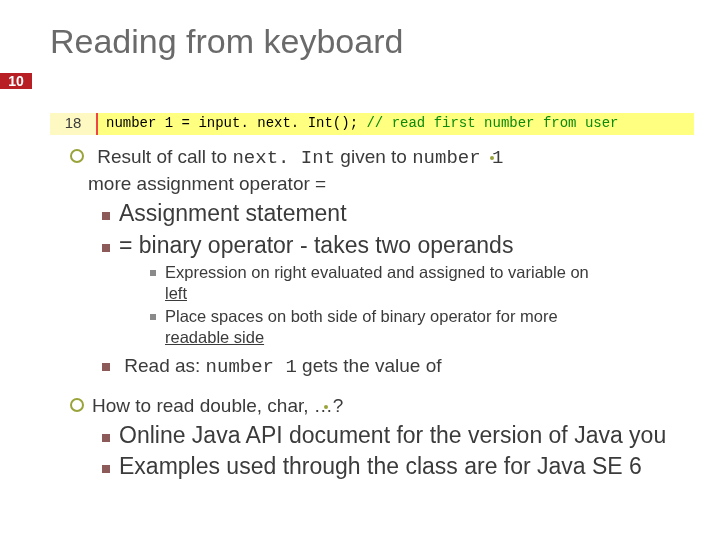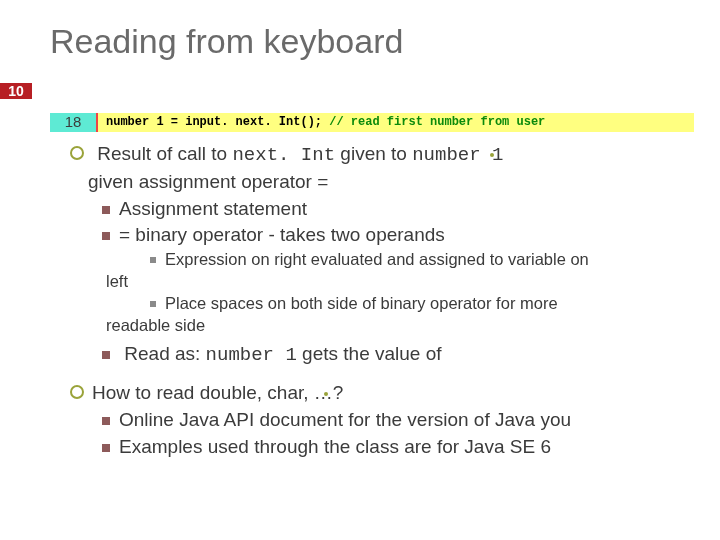--- a/index.html
+++ b/index.html
@@ -18,21 +18,21 @@
     position: relative;
   }
   .title {
     font-size: 34px;
     color: #6a6a6a;
     padding: 22px 0 12px 50px;
     font-weight: 400;
   }
   .banner {
     display: flex;
-    align-items: flex-end;
+    align-items: flex-start;
     height: 26px;
     margin-bottom: 14px;
   }
   .banner-red {
     background: #b71f24;
     width: 32px;
     color: #fff;
     font-size: 14px;
     font-weight: bold;
     display: flex;
@@ -53,43 +53,43 @@
     line-height: 1.25;
     color: #3b3b3b;
   }
   .linebox-row {
     display: flex;
     align-items: stretch;
     margin-bottom: 10px;
   }
   .line-num {
     width: 46px;
-    background: #5eead4;
+    background: #fef9c3;
     color: #3b3b3b;
     font-size: 15px;
     display: flex;
     align-items: center;
     justify-content: center;
     border-right: 2px solid #ef4444;
   }
   .codebox {
     background: #ffff80;
     flex: 1;
     font-family: "Courier New", monospace;
-    font-weight: bold;
-    font-size: 12px;
+    font-weight: normal;
+    font-size: 14px;
     padding: 2px 8px;
     color: #000;
     white-space: pre;
   }
   .cgreen { color: #0b8a0b; }
   .mono { font-family: "Courier New", monospace; }
 
   .lvl1 { margin: 6px 0 2px 20px; }
-  .lvl2 { margin: 3px 0 2px 52px; font-size: 19px; }
+  .lvl2 { margin: 3px 0 2px 52px; font-size: 23px; }
   .lvl3 { margin: 2px 0 1px 100px; font-size: 16.5px; }
   .lvl2b { margin: 6px 0 14px 52px; font-size: 19px; }
 
   .bul-dot::before {
     content: "";
     display: inline-block;
     width: 10px; height: 10px;
     border: 2px solid #9aa33a;
     border-radius: 50%;
     margin-right: 8px;
@@ -123,22 +123,23 @@
     margin-right: 9px;
     vertical-align: 2px;
   }
   .indent-cont {
     margin-left: 38px;
   }
   .indent-cont2 {
     margin-left: 70px;
   }
   .indent-cont3 {
-    margin-left: 56px;
+    margin-left: 115px;
     font-size: 16.5px;
+    text-decoration: underline;
   }
 </style>
 </head>
 <body>
 
 <div class="slide">
 
   <div class="title">Reading from keyboard</div>
 
   <div class="banner">
@@ -150,21 +151,21 @@
   <div class="body">
 
     <div class="linebox-row">
       <div class="line-num">18</div>
       <div class="codebox"><span>number 1 = input. next. Int(); </span><span class="cgreen">// read first number from user</span></div>
     </div>
 
     <div class="lvl1 bul-dot">
       <span>Result of call to </span><span class="mono">next. Int</span><span> given to </span><span class="mono">number 1</span>
     </div>
-    <div class="indent-cont">given assignment operator =</div>
+    <div class="indent-cont">more assignment operator =</div>
 
     <div class="lvl2 bul-sq">Assignment statement</div>
     <div class="lvl2 bul-sq">= binary operator - takes two operands</div>
 
     <div class="lvl3 bul-sm">Expression on right evaluated and assigned to variable on</div>
     <div class="indent-cont3">left</div>
     <div class="lvl3 bul-sm">Place spaces on both side of binary operator for more</div>
     <div class="indent-cont3">readable side</div>
 
     <div class="lvl2b bul-sq">

